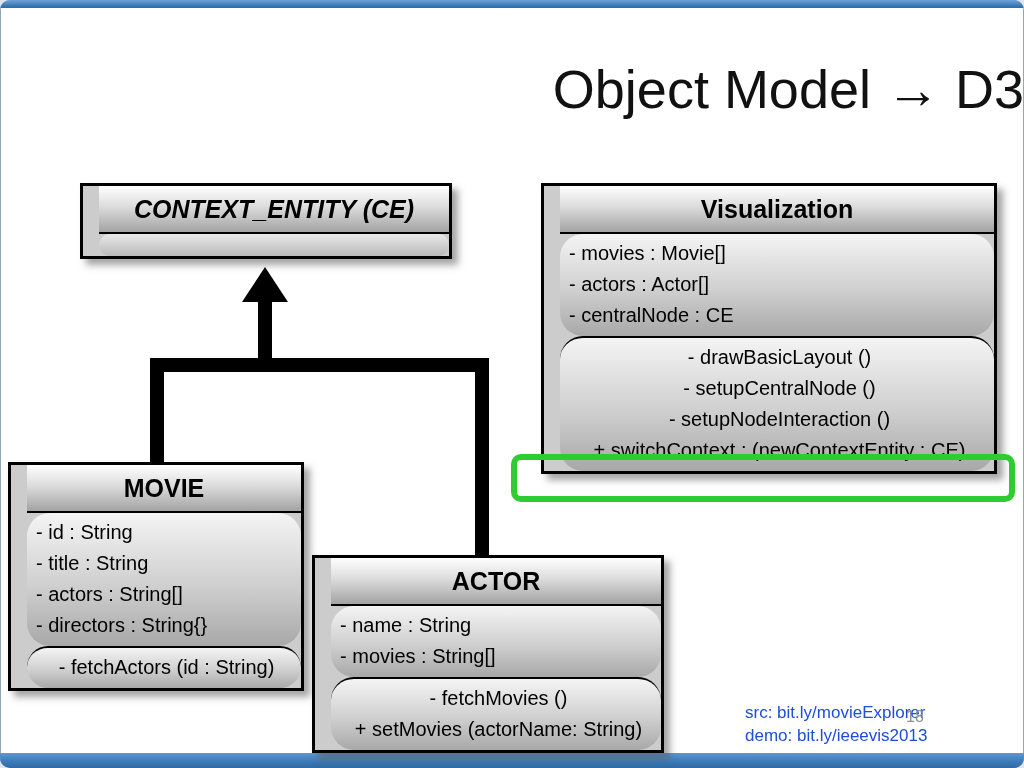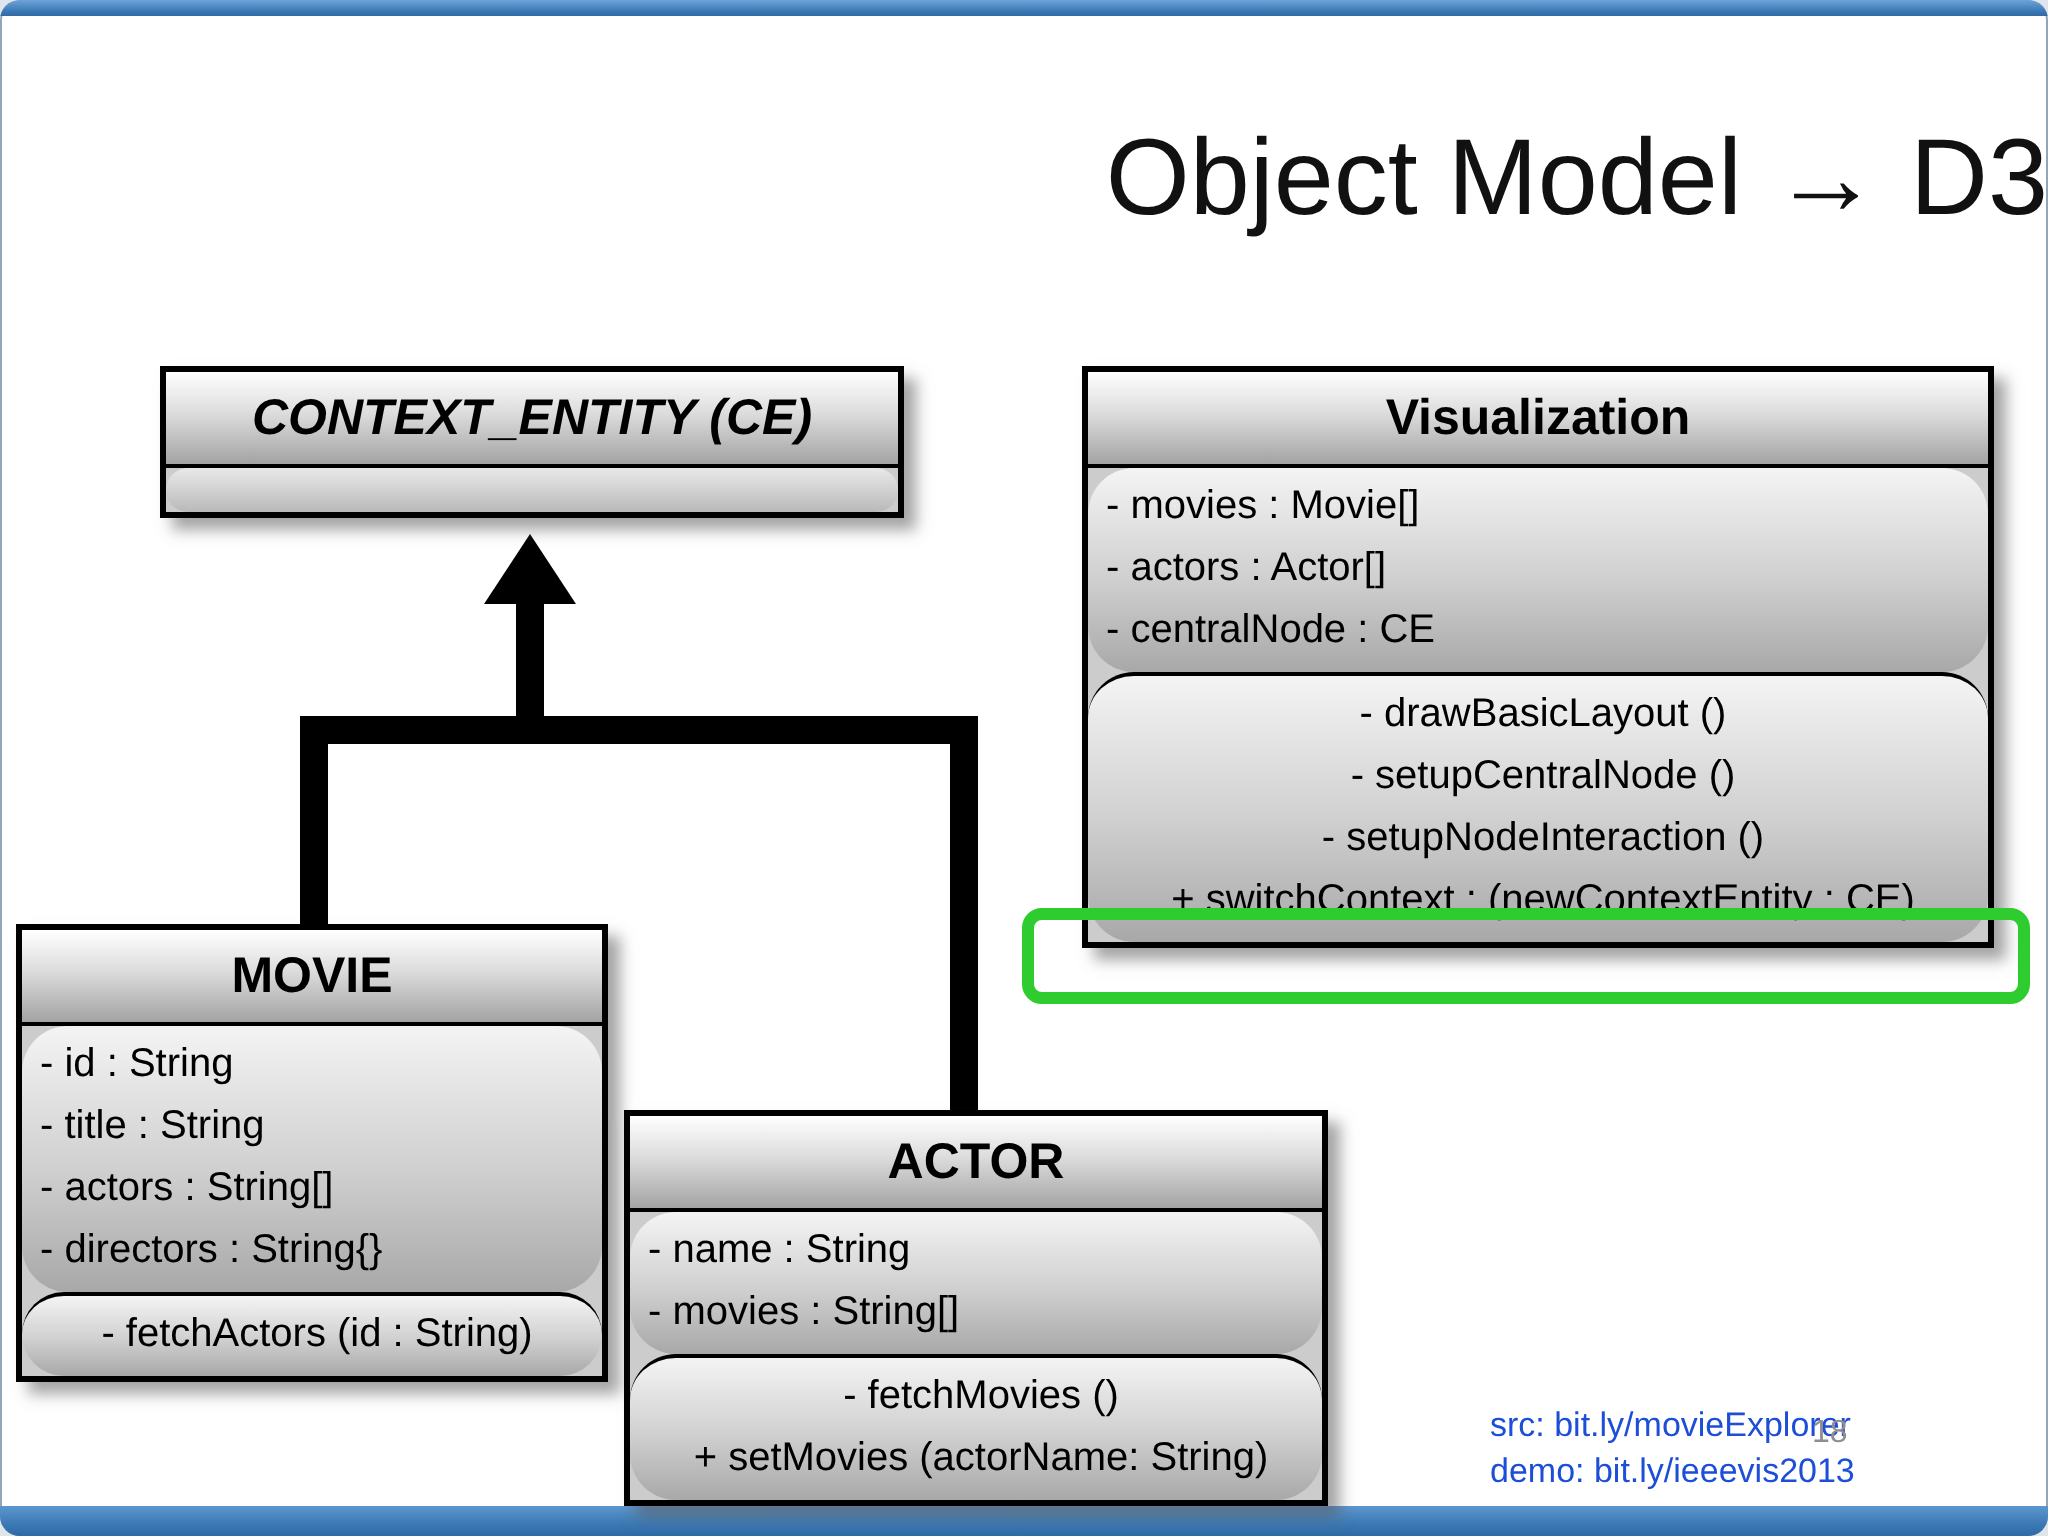--- a/index.html
+++ b/index.html
@@ -40,20 +40,21 @@
     letter-spacing: 0px;
   }
 
   
   .uml-box {
     position: absolute;
     border: 3px solid #000;
     background: #cccccc;
     box-shadow: 6px 6px 7px rgba(90,90,90,0.55);
     box-sizing: border-box;
+    padding-left: 16px;
   }
   .uml-header {
     background: linear-gradient(180deg, #ffffff 0%, #dcdcdc 45%, #a3a3a3 100%);
     border-bottom: 2px solid #000;
     text-align: center;
     font-weight: bold;
     font-size: 25px;
     padding: 9px 4px 8px 4px;
     color: #000;
   }

